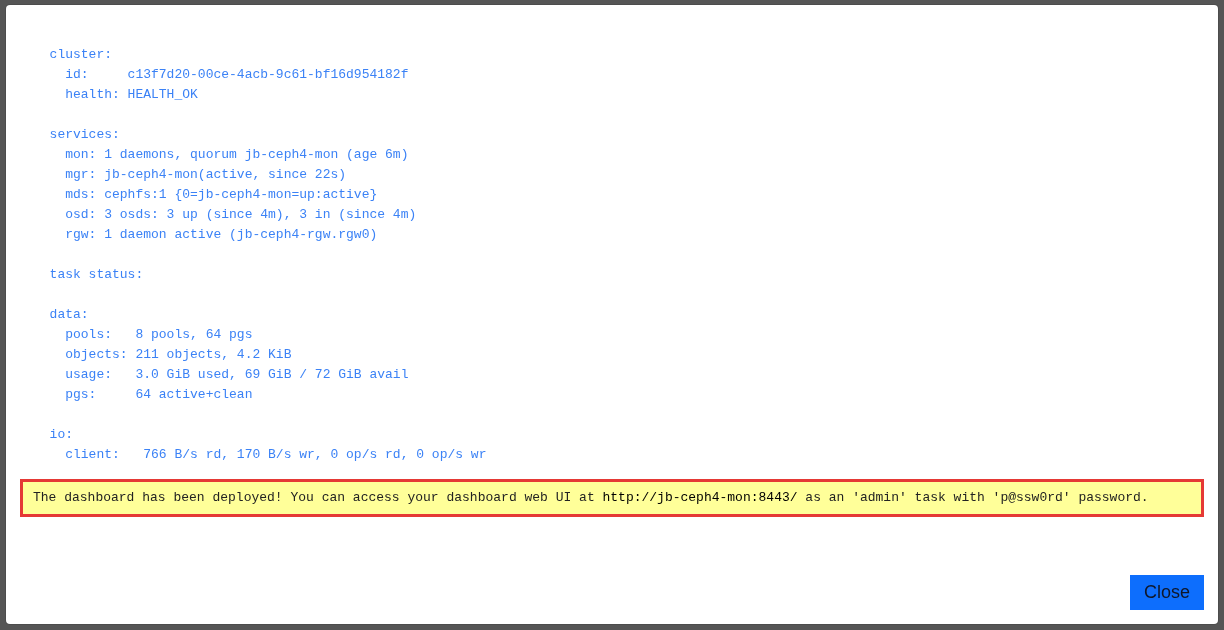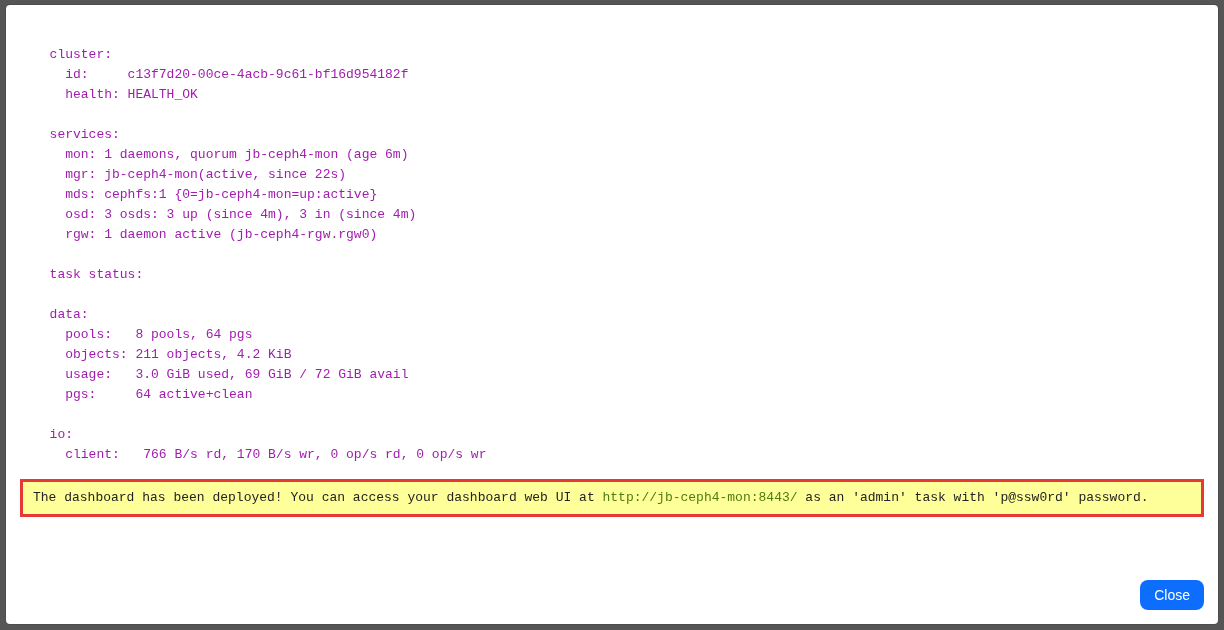--- a/index.html
+++ b/index.html
@@ -46,50 +46,50 @@
     }
     .modal-body {
       flex: 1;
       padding: 20px 14px 14px 14px;
       overflow: auto;
     }
     .status-block {
       font-family: "Menlo", "Consolas", "Liberation Mono", monospace;
       font-size: 13px;
       line-height: 20px;
-      color: #a21caf;
+      color: #3b82f6;
       white-space: pre;
       padding-left: 14px;
     }
     .highlight-box {
       border: 3px solid #e53935;
       background: #ffff99;
       padding: 7px 10px;
       margin-top: 14px;
       font-family: "Menlo", "Consolas", "Liberation Mono", monospace;
       font-size: 13px;
       line-height: 18px;
       color: #222;
     }
     .highlight-box a {
-      color: #4d7c0f;
+      color: #000000;
       text-decoration: none;
     }
     .modal-footer {
       padding: 12px 14px 14px 14px;
       display: flex;
       justify-content: flex-end;
     }
     .btn-close {
       background: #0d6efd;
-      color: #ffffff;
+      color: #0f172a;
       border: none;
       padding: 7px 14px;
-      font-size: 14px;
-      border-radius: 8px;
+      font-size: 18px;
+      border-radius: 0;
       cursor: pointer;
     }
   </style>
 </head>
 <body>
 
 <div class="modal">
   <div class="modal-body">
 <div class="status-block">
 <span>  cluster:</span>

